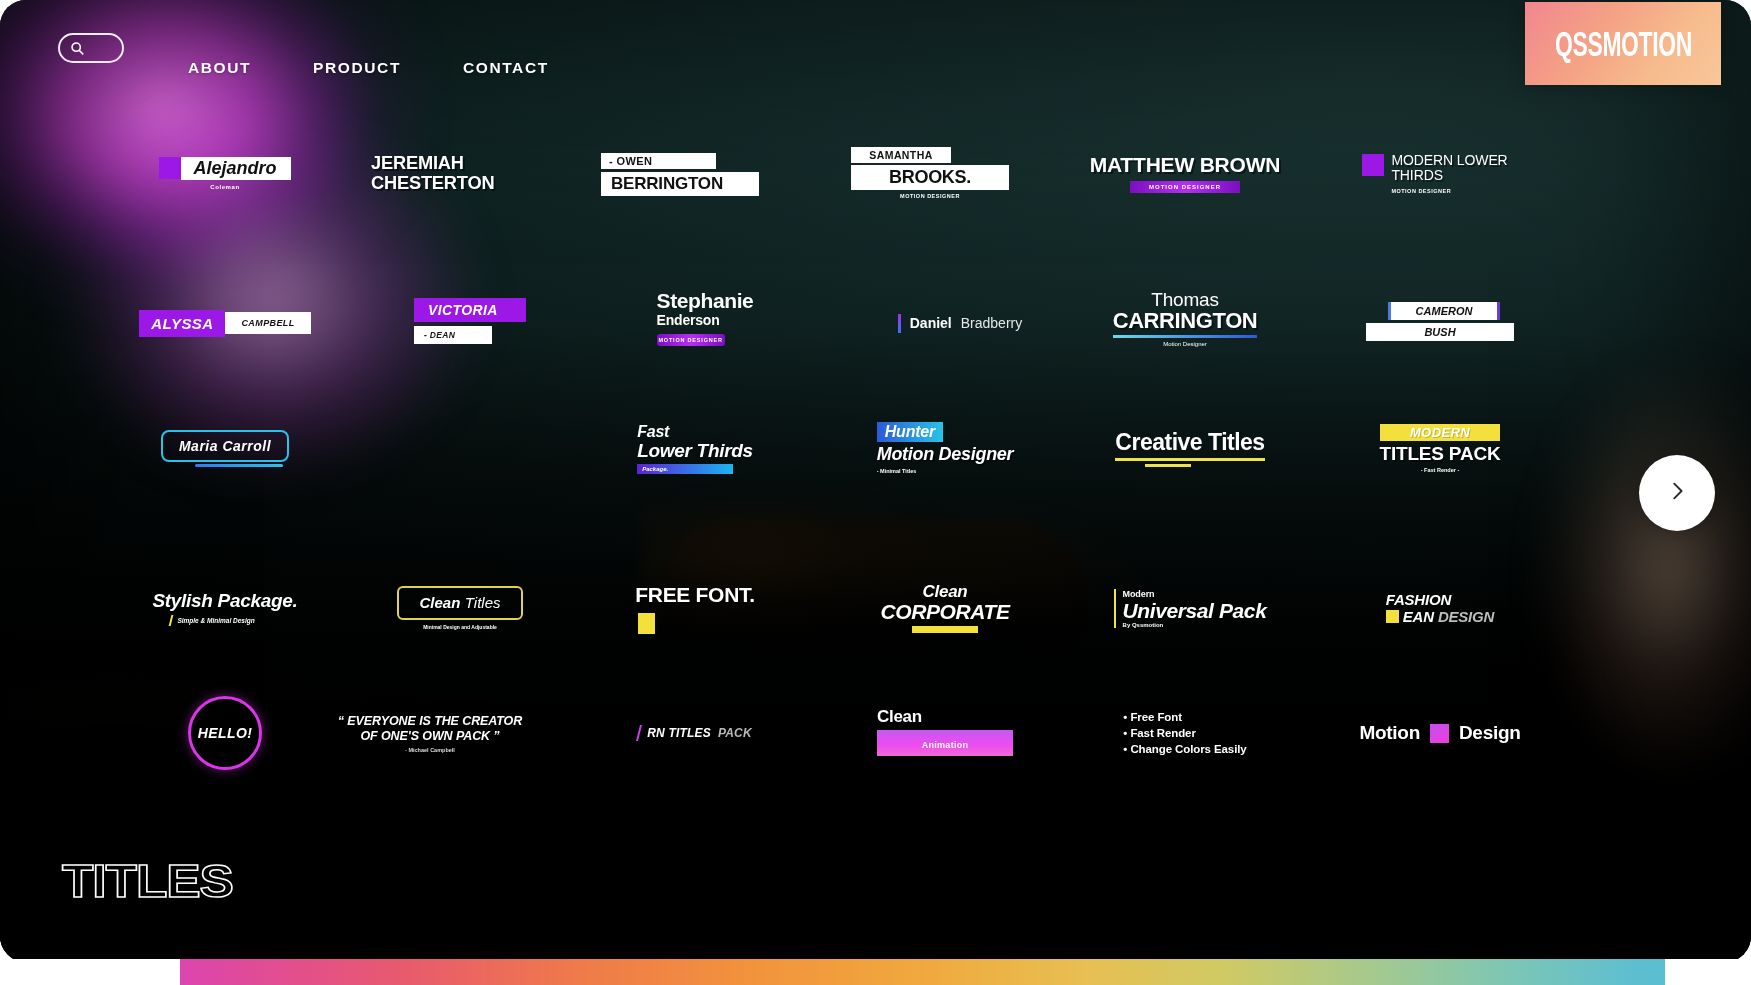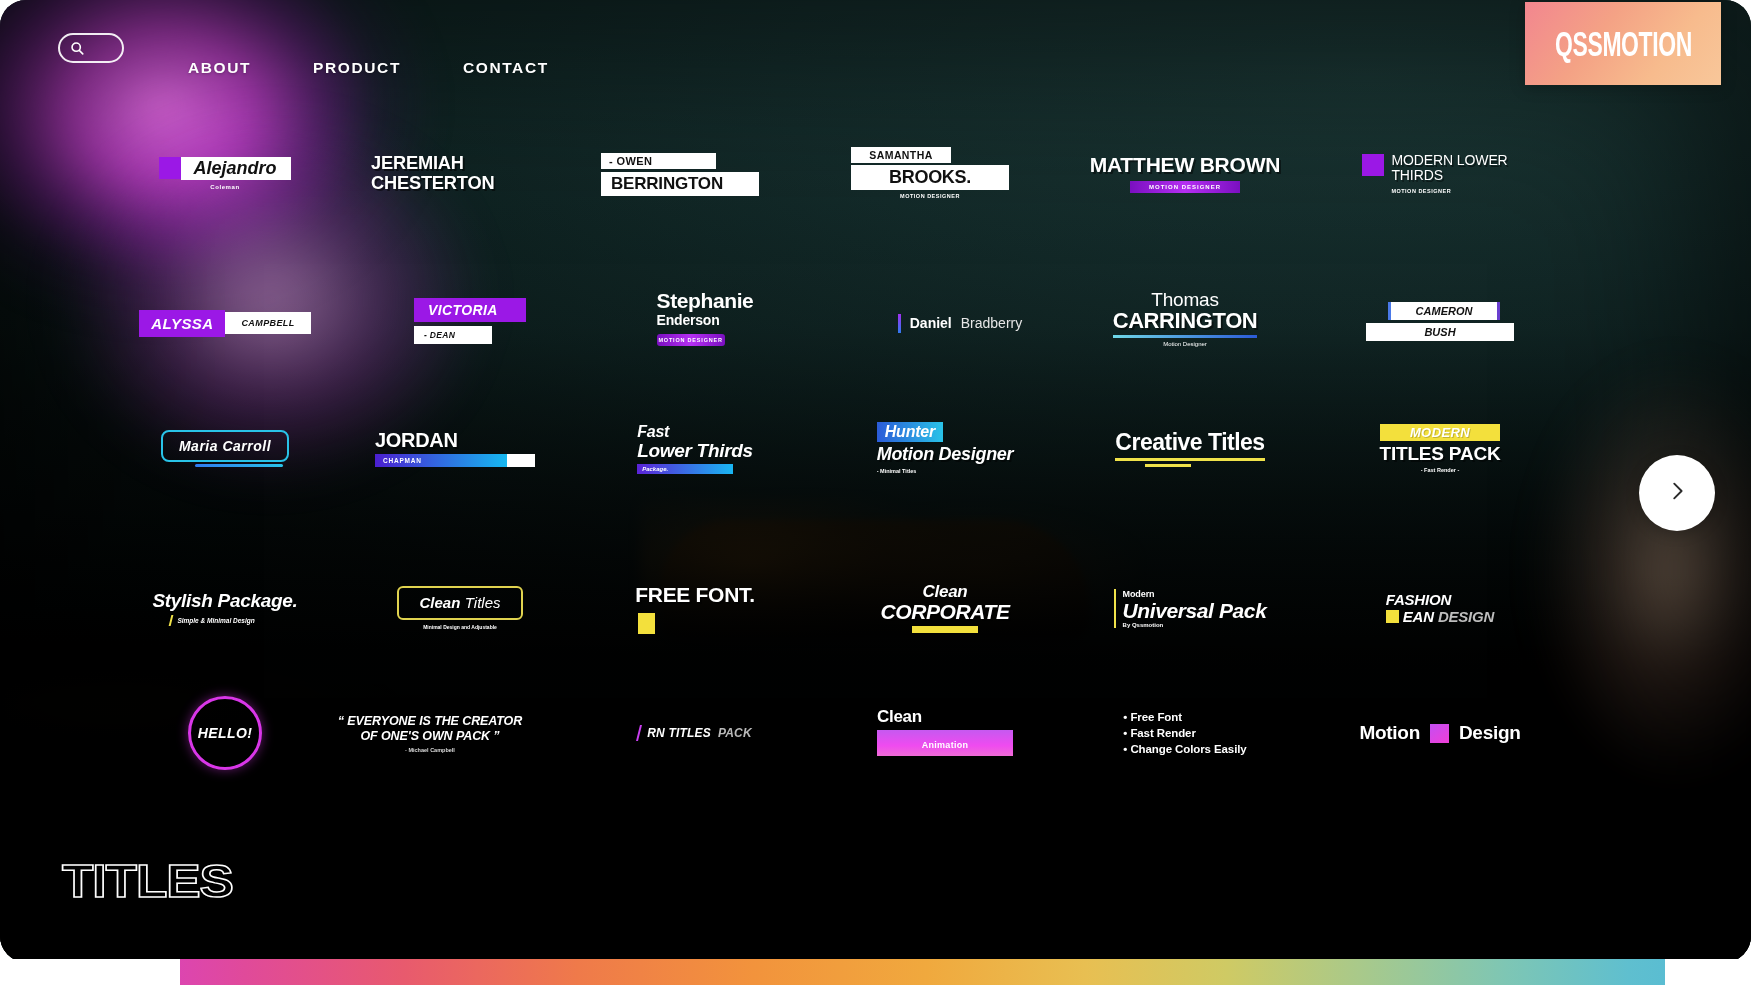--- a/index.html
+++ b/index.html
@@ -516,29 +516,20 @@
 
       <div class="cell c13" style="left:100px; top:275px;">
         <div class="cell-inner">
           <div class="box">
             <span>Maria  Carroll</span>
           </div>
           <div class="ln"></div>
         </div>
       </div>
 
-      <div class="cell c14" style="left:330px; top:275px;">
-        <div class="cell-inner">
-          <div class="l1">JORDAN</div>
-          <div class="bar">
-            <div class="bl">CHAPMAN</div>
-            <div class="br"></div>
-          </div>
-        </div>
-      </div>
 
       <div class="cell c15" style="left:570px; top:275px;">
         <div class="cell-inner">
           <div class="l1">Fast</div>
           <div class="l2">Lower Thirds</div>
           <div class="bar">Package.</div>
         </div>
       </div>
 
       <div class="cell c16" style="left:820px; top:275px;">

